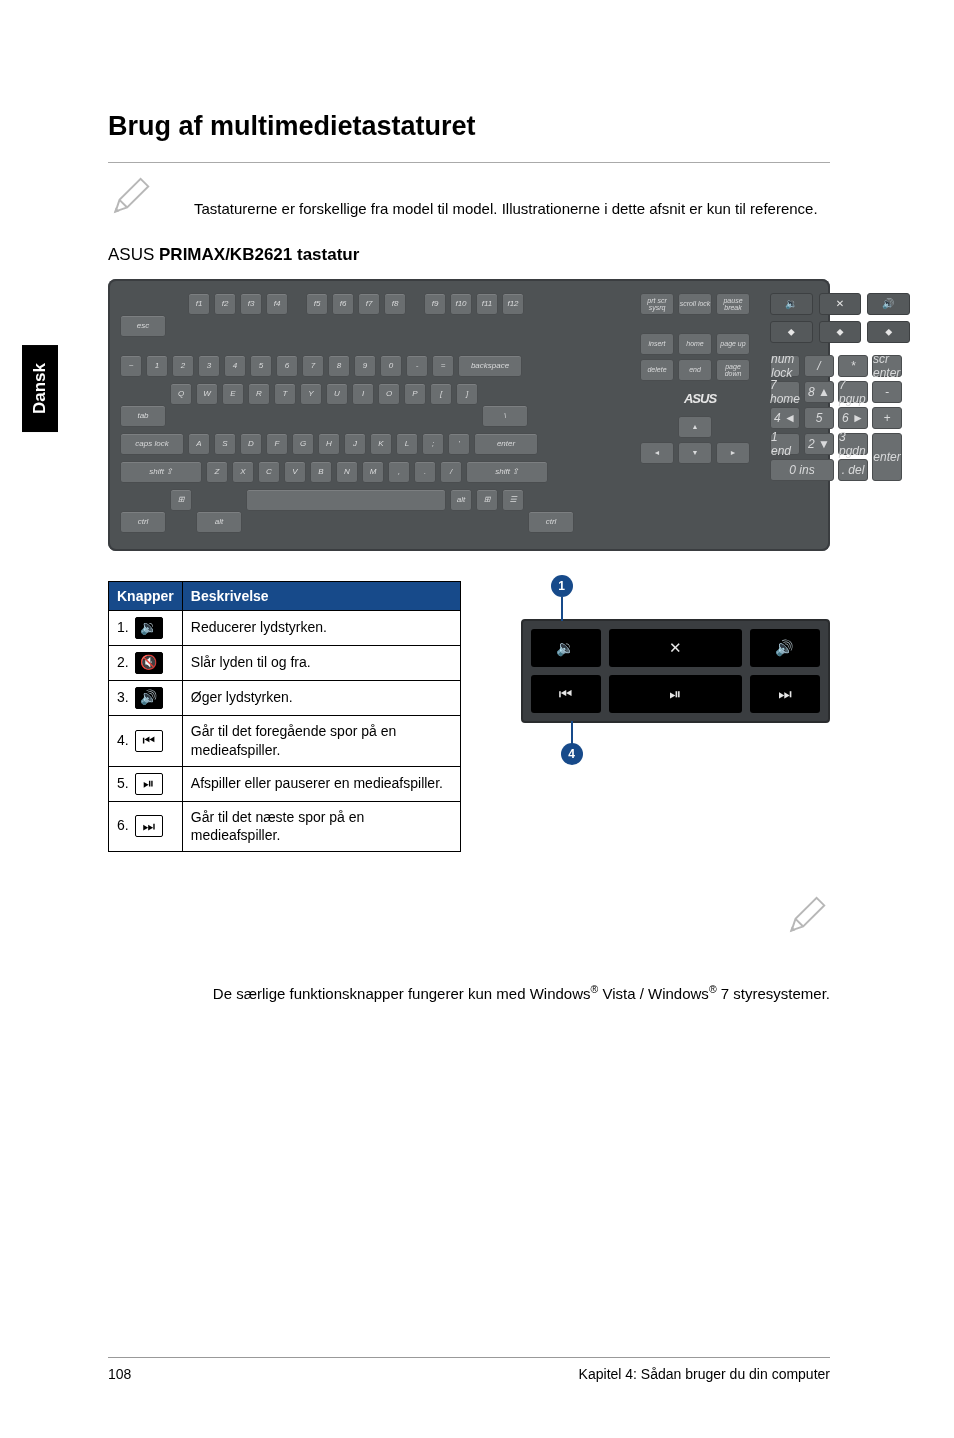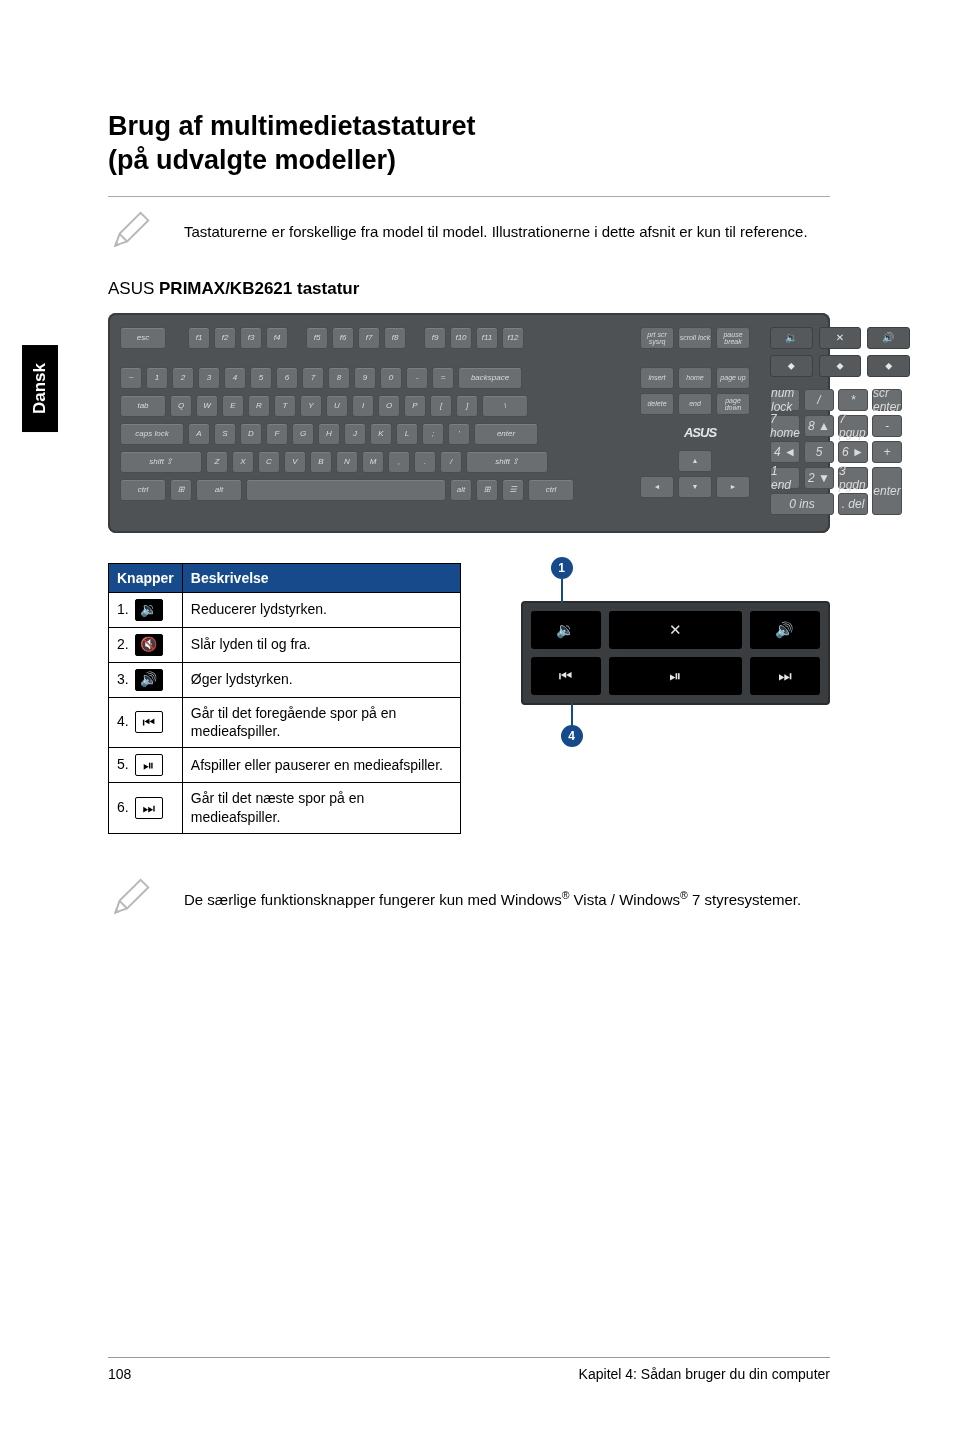--- a/index.html
+++ b/index.html
@@ -32,21 +32,21 @@
     right: 124px;
     top: 110px;
   }
   h1 {
     font-size: 27px;
     font-weight: bold;
     line-height: 1.25;
     margin-bottom: 18px;
   }
   .hr { border-top: 1px solid #aaa; margin: 6px 0 10px 0; }
-  .note-row { display: flex; align-items: center; gap: 30px; margin: 10px 0 22px 0; }
+  .note-row { display: flex; align-items: flex-end; gap: 40px; margin: 10px 0 22px 0; }
   .pencil {
     width: 46px; height: 46px; flex: 0 0 46px;
     display: flex; align-items: center; justify-content: center;
   }
   .pencil svg { width: 46px; height: 46px; opacity: .6; }
   .note-text { flex: 1; line-height: 1.4; font-size: 15px; padding-top:4px;}
   h2 { font-size: 17px; margin: 26px 0 14px 0; }
   h2 .brand { font-weight: normal; }
   h2 .model { font-weight: bold; }
 
@@ -70,21 +70,21 @@
     border-radius:3px;
     color:#d9dadb;
     font-size:8px;
     height:22px;
     display:flex; align-items:center; justify-content:center;
     min-width:22px;
     padding:0 4px;
     box-shadow: inset 0 1px 0 rgba(255,255,255,.12);
     font-style: italic;
   }
-  .key.w2 { min-width:46px; }
+  .key.w2 { min-width:46px;margin-top:22px; }
   .key.w3 { min-width:64px; }
   .key.w4 { min-width:82px; }
   .key.w6 { min-width:200px; }
   .media-cluster { display:grid; grid-template-columns: repeat(3,1fr); gap:6px; margin-bottom:6px;}
   .mkey {
     background:#55595b; border:1px solid #3d4042; border-radius:3px;
     color:#e6e6e6; height:22px; display:flex; align-items:center; justify-content:center;
     font-size:10px;
   }
   .numpad { display:grid; grid-template-columns: repeat(4, 30px); grid-auto-rows:22px; gap:4px;}
@@ -132,21 +132,20 @@
 </style>
 </head>
 <body>
 
 <div class="side-tab">Dansk</div>
 
 <div class="page">
 
   <h1>
     <span>Brug af multimedietastaturet</span><br>
-    <span>(på udvalgte modeller)</span>
   </h1>
 
   <div class="hr"></div>
 
   <div class="note-row">
     <div class="pencil">
       <svg viewBox="0 0 48 48">
           <path d="M8 40 L12 28 L34 6 L42 14 L20 36 Z M12 28 L20 36" fill="none" stroke="#888" stroke-width="2"></path>
           <path d="M6 42 L12 40 L8 36 Z" fill="#888"></path>
         </svg>
@@ -357,21 +356,21 @@
         <div class="mp-btn">🔊</div>
         <div class="mp-btn">⏮</div>
         <div class="mp-btn">⏯</div>
         <div class="mp-btn">⏭</div>
       </div>
       <div class="callout-line" style="left:50px; top:140px; height:24px;"></div>
       <div class="bubble" style="left:40px; top:162px;">4</div>
     </div>
   </div>
 
-  <div class="note-row" style="margin-top:40px;">
+  <div class="note-row" style="margin-top:40px;flex-direction:column;">
     <div class="pencil">
       <svg viewBox="0 0 48 48">
           <path d="M8 40 L12 28 L34 6 L42 14 L20 36 Z M12 28 L20 36" fill="none" stroke="#888" stroke-width="2"></path>
           <path d="M6 42 L12 40 L8 36 Z" fill="#888"></path>
         </svg>
     </div>
     <div class="note-text">
       <span>De særlige funktionsknapper fungerer kun med Windows</span><sup>®</sup><span> Vista / Windows</span><sup>®</sup><span> 7 styresystemer.</span>
     </div>
   </div>

